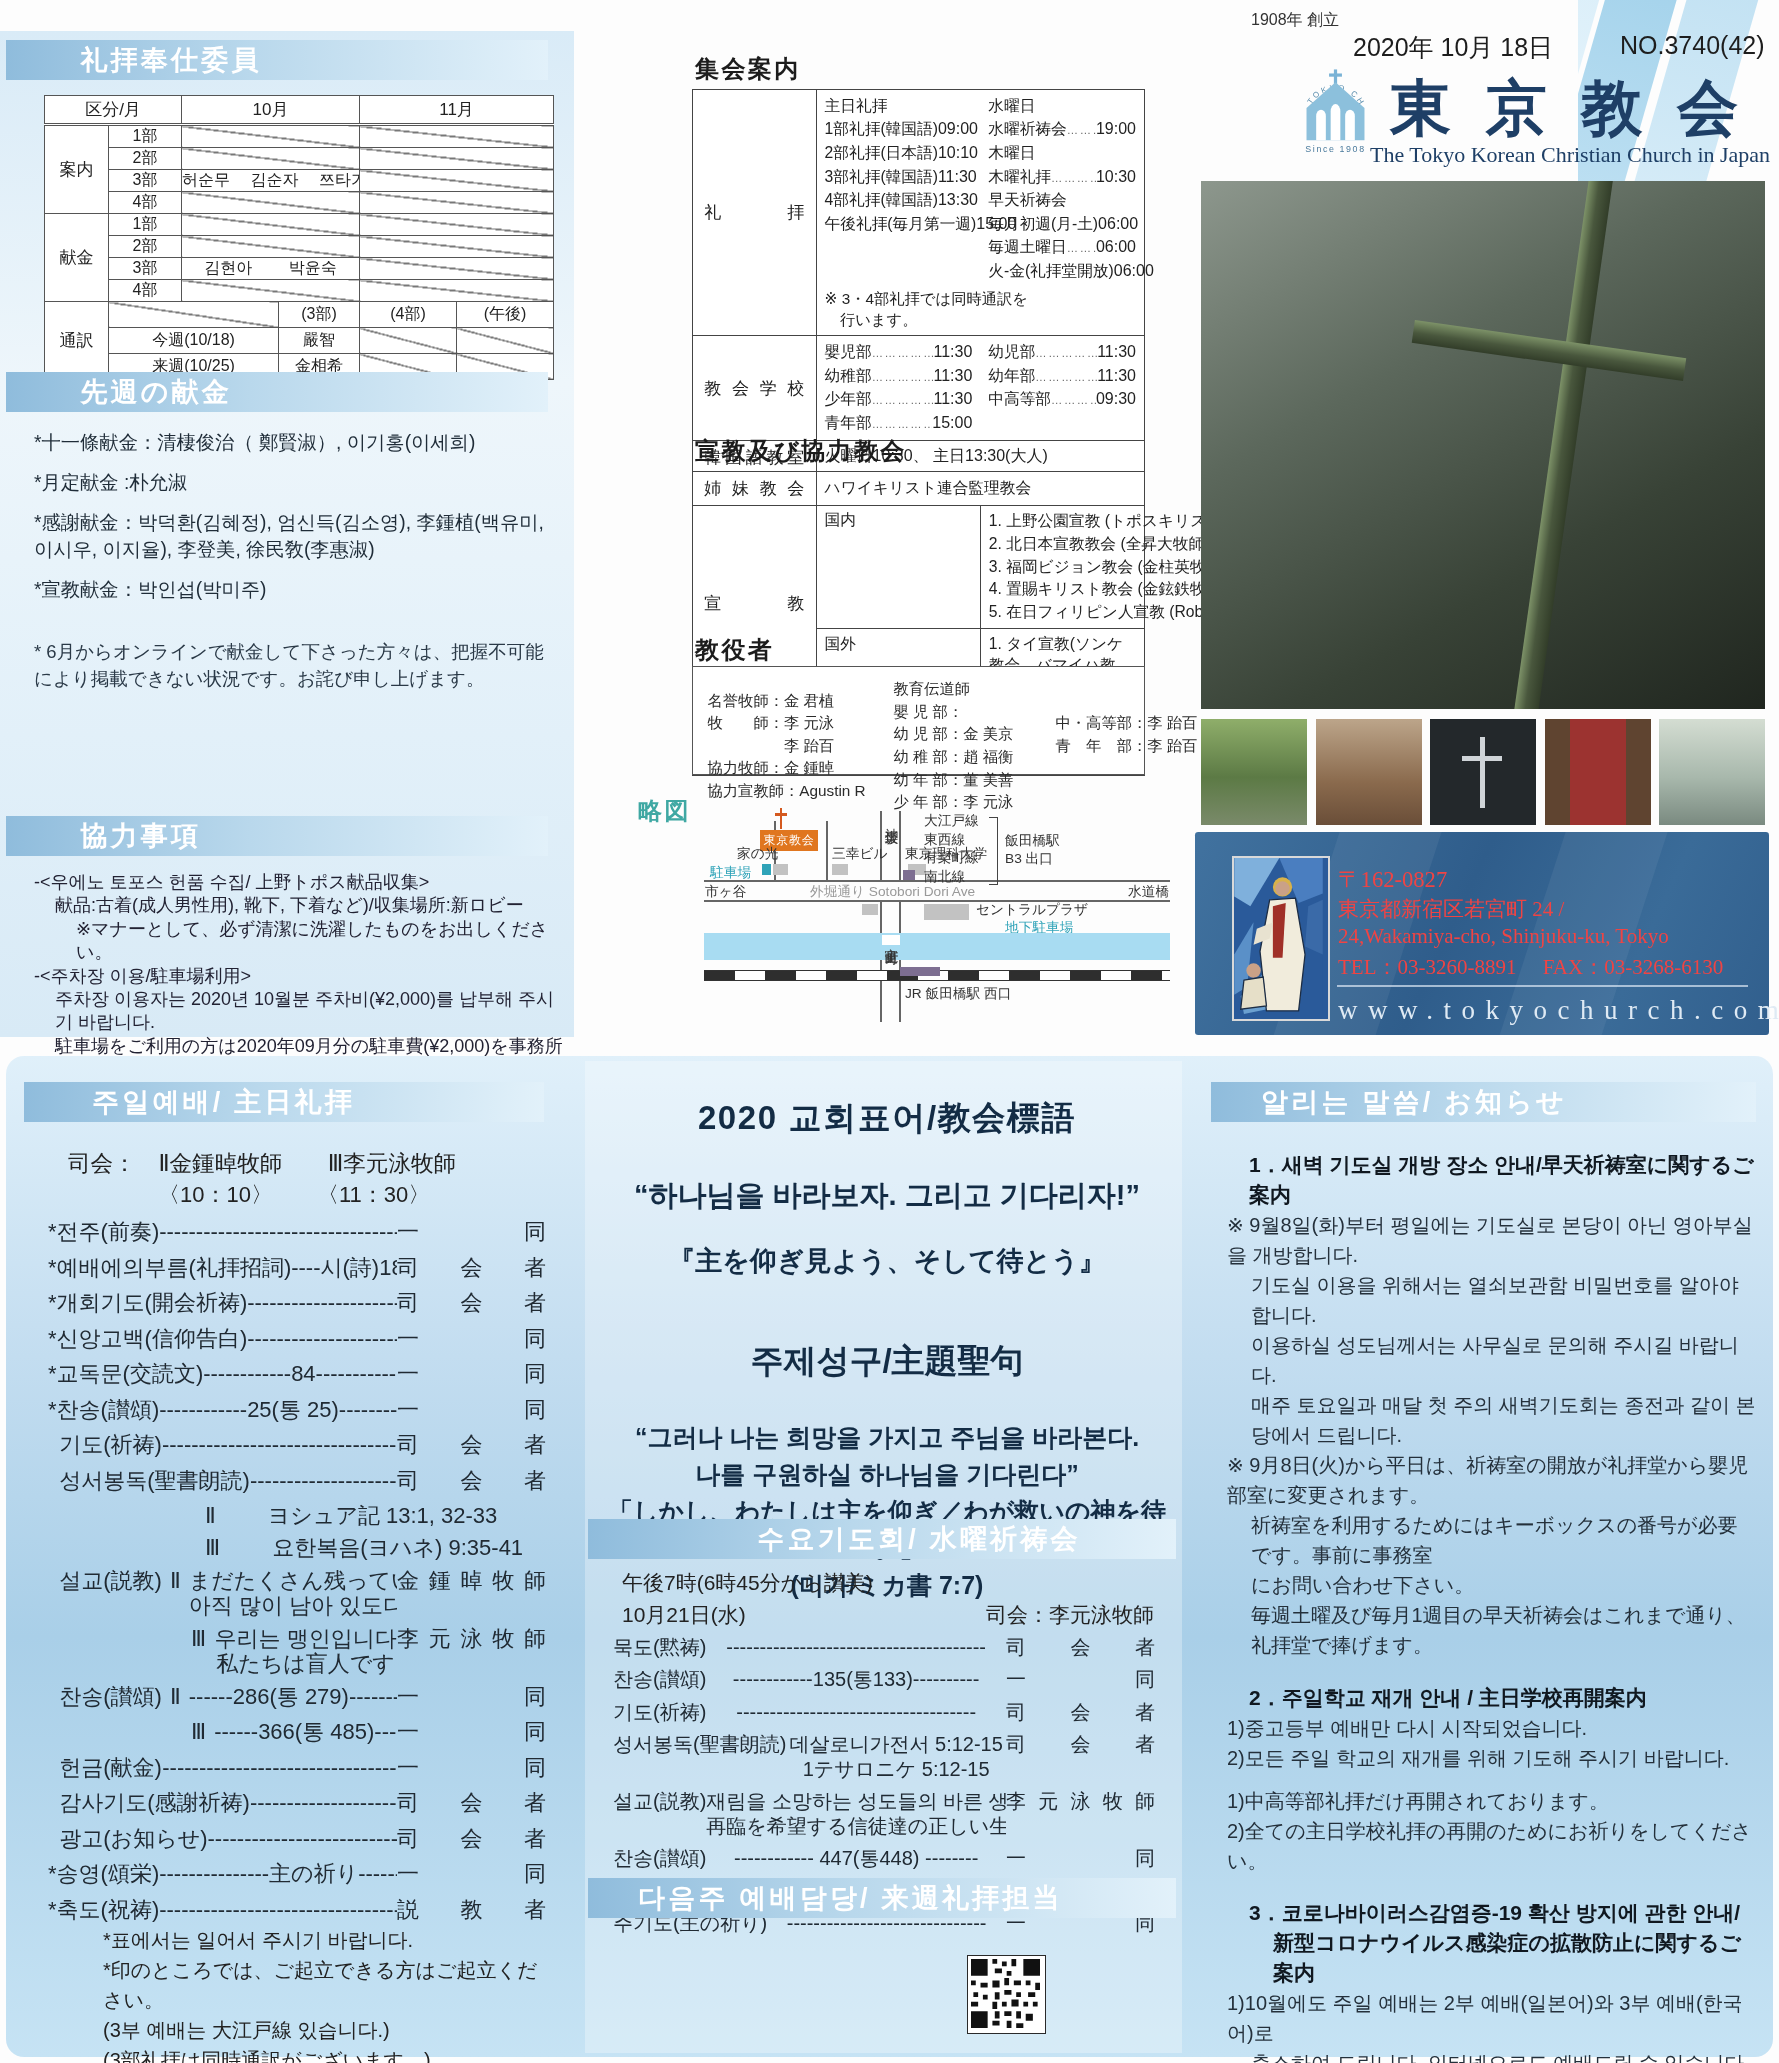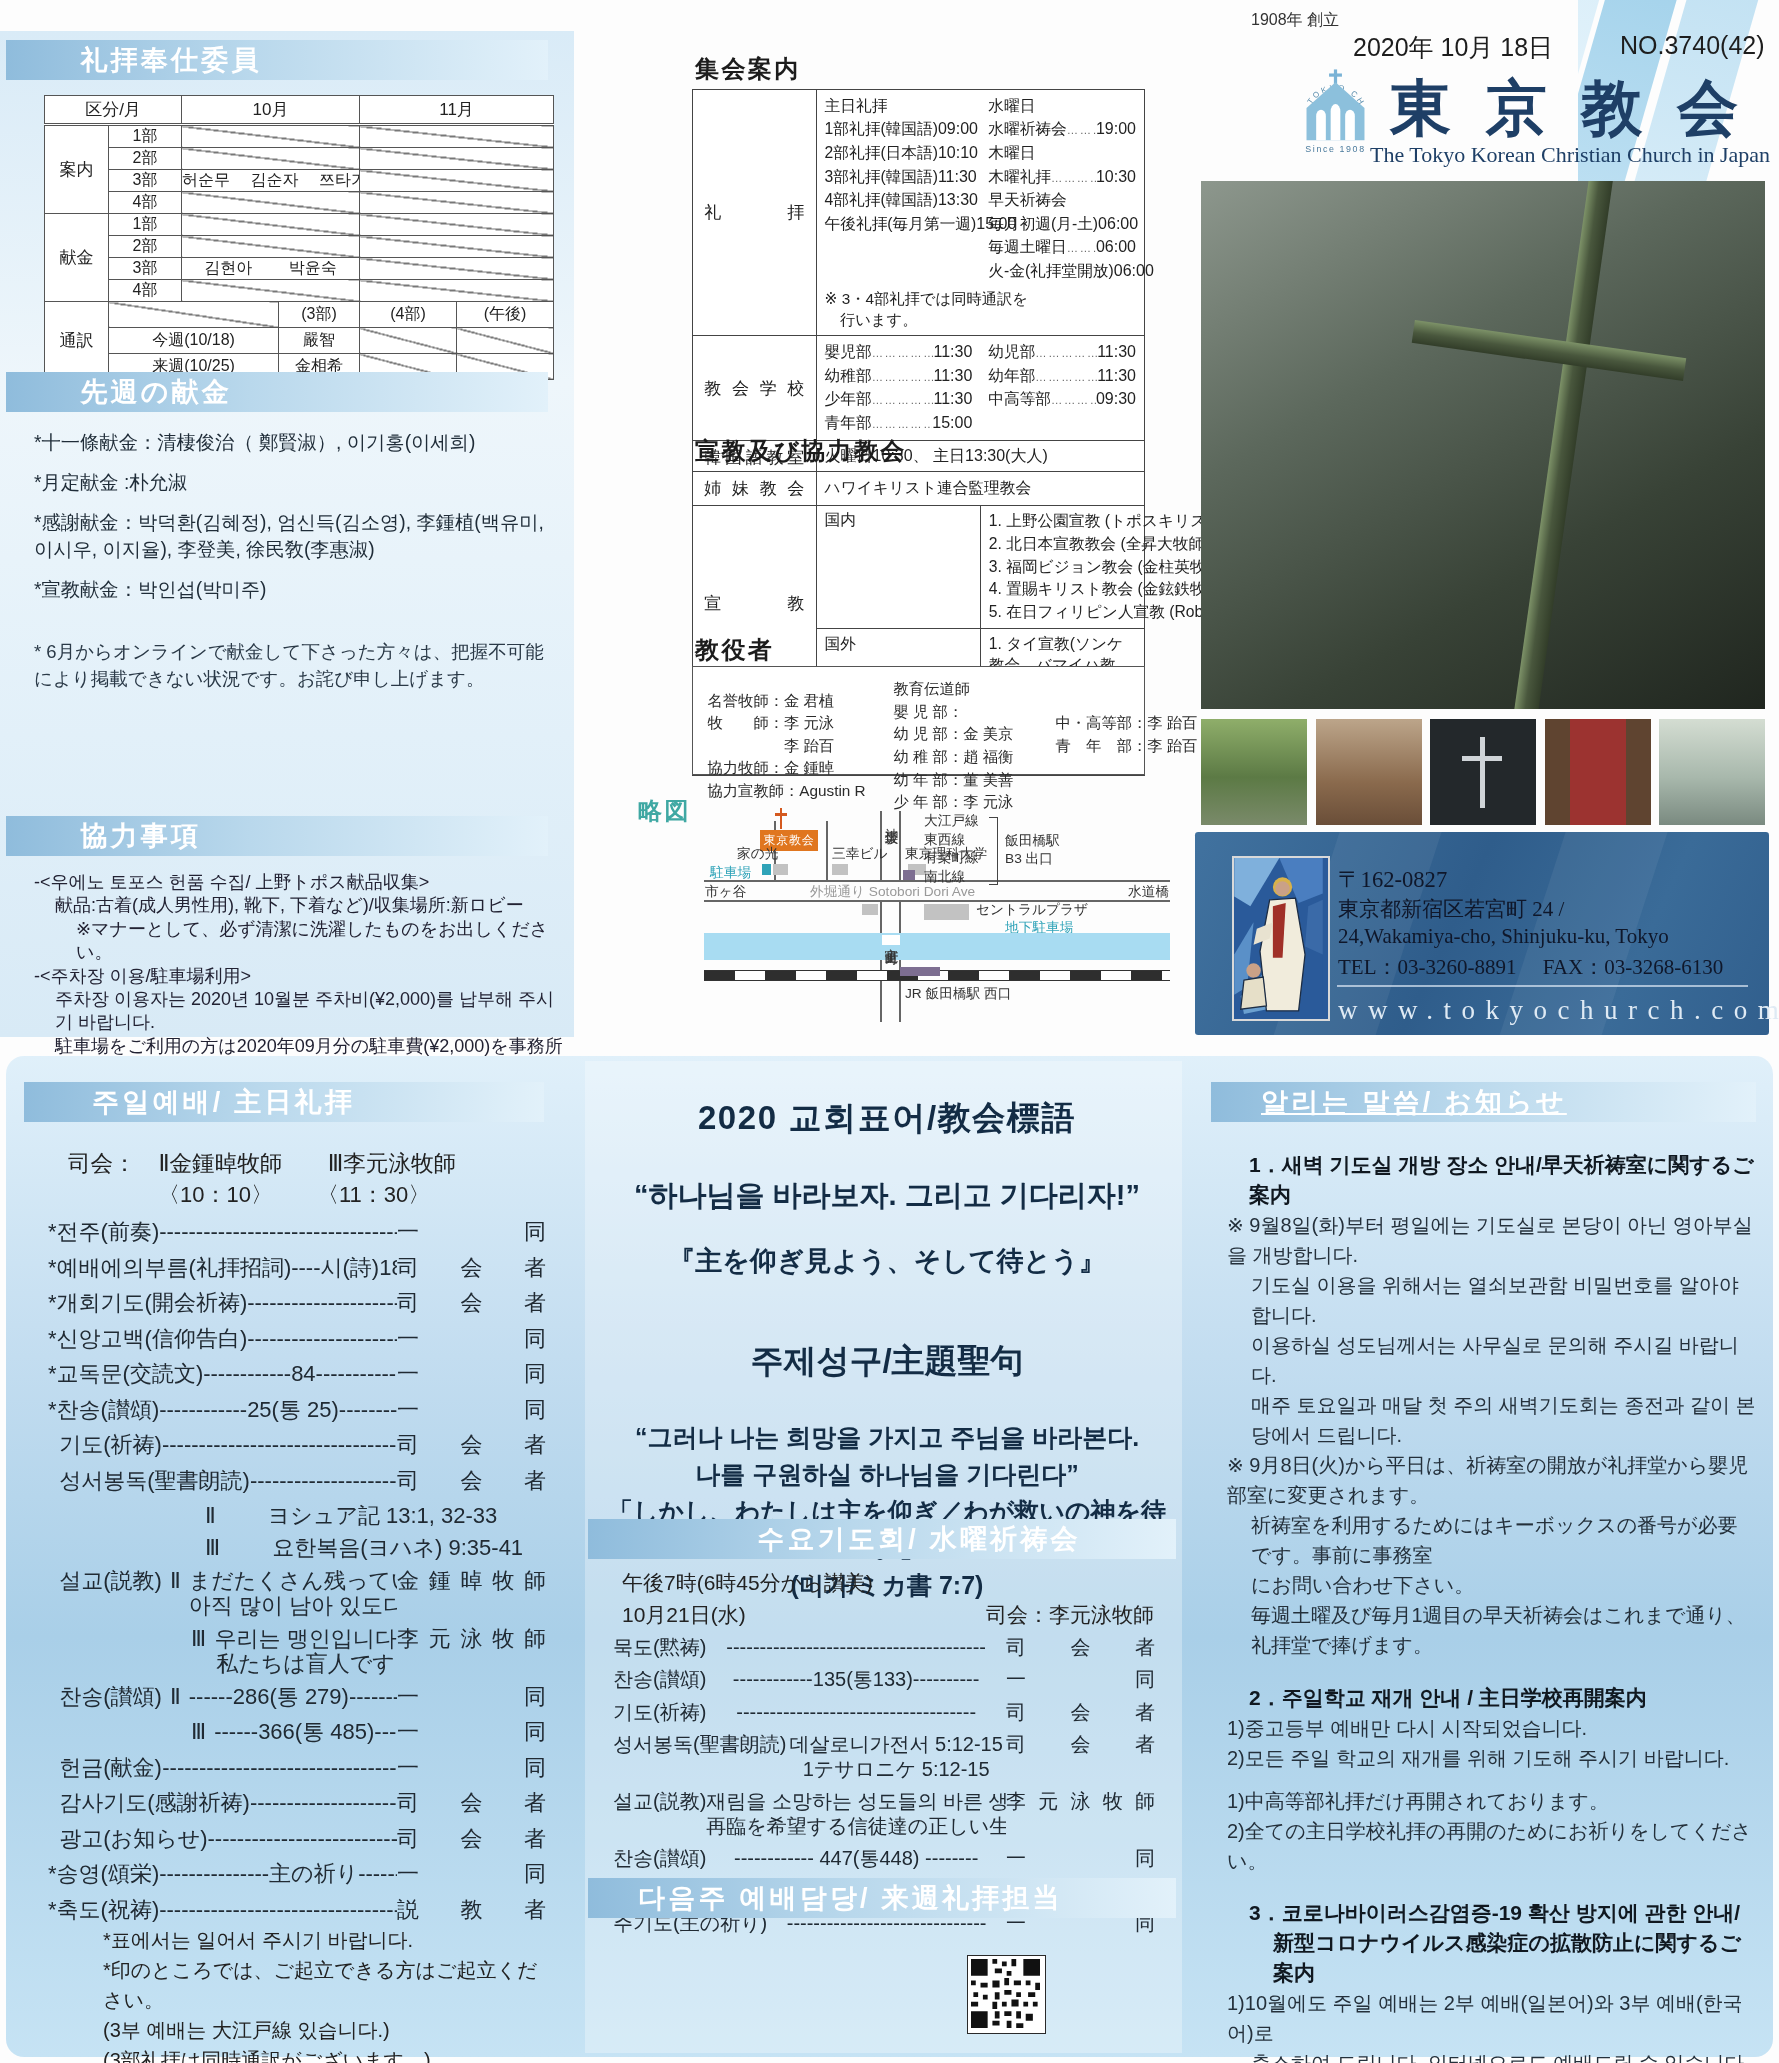--- a/index.html
+++ b/index.html
@@ -78,21 +78,21 @@
   .photo-big .vbar{position:absolute;left:348px;top:-48px;width:24px;height:661px;transform:rotate(8deg);
              background:linear-gradient(90deg,#7d9268,#49573d 45%,#323d29);}
   .photo-big .hbar{position:absolute;left:211px;top:158px;width:274px;height:22.6px;transform:rotate(8deg);
              background:linear-gradient(180deg,#7d9268,#49573d 55%,#323d29);}
   .thumb{position:absolute;top:719px;width:106px;height:106px;}
 
   
   .bluefoot{position:absolute;left:1195px;top:832px;width:574px;height:203px;border-radius:3.2px;
             background:linear-gradient(115deg,#41729f 0%,#2f5d8b 45%,#3a6b98 75%,#315f8d 100%);overflow:hidden;}
   .bluefoot .streak{position:absolute;top:-32px;width:97px;height:274px;background:rgba(255,255,255,.06);transform:rotate(18deg);}
-  .addr{position:absolute;color:#0f172a;font-family:"Liberation Serif","DejaVu Serif",serif;font-size:21px;white-space:nowrap;text-align:right;}
+  .addr{position:absolute;color:#ef4444;font-family:"Liberation Serif","DejaVu Serif",serif;font-size:21px;white-space:nowrap;text-align:right;}
   .weburl{position:absolute;color:#dfeaf4;font-family:"Liberation Serif","DejaVu Serif",serif;font-size:27px;letter-spacing:10.5px;}
   .glass-frame{position:absolute;left:1232px;top:856px;width:94px;height:161px;border:2.4px solid #d9d9d9;background:#2a5a9a;}
 
   
   .bottom-panel{position:absolute;left:6.4px;top:1056px;width:1767px;height:1001px;border-radius:18px;
     background:linear-gradient(180deg,#e0f0fa 0%,#c3ddf0 30%,#a9cfe8 58%,#c6e3f4 100%);}
   .mid-lighten{position:absolute;left:585px;top:1061px;width:597px;height:992px;background:rgba(255,255,255,.30);}
 
   
   .wrow{display:flex;align-items:flex-start;margin-bottom:10.5px;font-size:22px;line-height:25px;color:#202a33;white-space:nowrap;}
@@ -840,21 +840,21 @@
       <rect width="29" height="29" fill="#fff"></rect>
       <path fill="#111" d="M0,0h7v7h-7z M2,2h3v3h-3z M22,0h7v7h-7z M24,2h3v3h-3z M0,22h7v7h-7z M2,24h3v3h-3z
         M9,0h2v2h-2z M13,1h2v2h-2z M17,0h2v3h-2z M10,4h3v2h-3z M15,5h2v2h-2z
         M0,9h2v2h-2z M4,10h3v2h-3z M9,9h3v3h-3z M14,8h2v3h-2z M18,9h3v2h-3z M23,9h2v2h-2z M27,10h2v3h-2z
         M1,14h2v2h-2z M5,15h2v2h-2z M10,14h2v3h-2z M14,13h3v2h-3z M19,14h2v2h-2z M24,14h3v2h-3z
         M0,18h3v2h-3z M9,18h2v3h-2z M13,18h2v2h-2z M17,17h3v3h-3z M22,18h2v2h-2z M26,18h2v2h-2z
         M10,22h2v3h-2z M14,22h3v2h-3z M19,22h2v3h-2z M23,23h3v3h-3z M9,26h3v2h-3z M15,26h2v3h-2z M19,27h3v2h-3z"></path>
     </svg>
   </div>
 
-  <div class="band" style="left:1211px;top:1082px;width:545px;padding-left:50px;text-decoration:underline;">
+  <div class="band" style="left:1211px;top:1082px;width:545px;padding-left:50px;">
     <span>알리는 말씀/ お知らせ</span>
   </div>
 
   <div class="abs" style="left:1227px;top:1150px;width:529px;">
 
   <div class="ann-line h">1．새벽 기도실 개방 장소 안내/早天祈祷室に関するご案内</div>
       <div class="ann-line b">※ 9월8일(화)부터 평일에는 기도실로 본당이 아닌 영아부실을 개방합니다.</div>
       <div class="ann-line b i">기도실 이용을 위해서는 열쇠보관함 비밀번호를 알아야 합니다.</div>
       <div class="ann-line b i">이용하실 성도님께서는 사무실로 문의해 주시길 바랍니다.</div>
       <div class="ann-line b i">매주 토요일과 매달 첫 주의 새벽기도회는 종전과 같이 본당에서 드립니다.</div>

